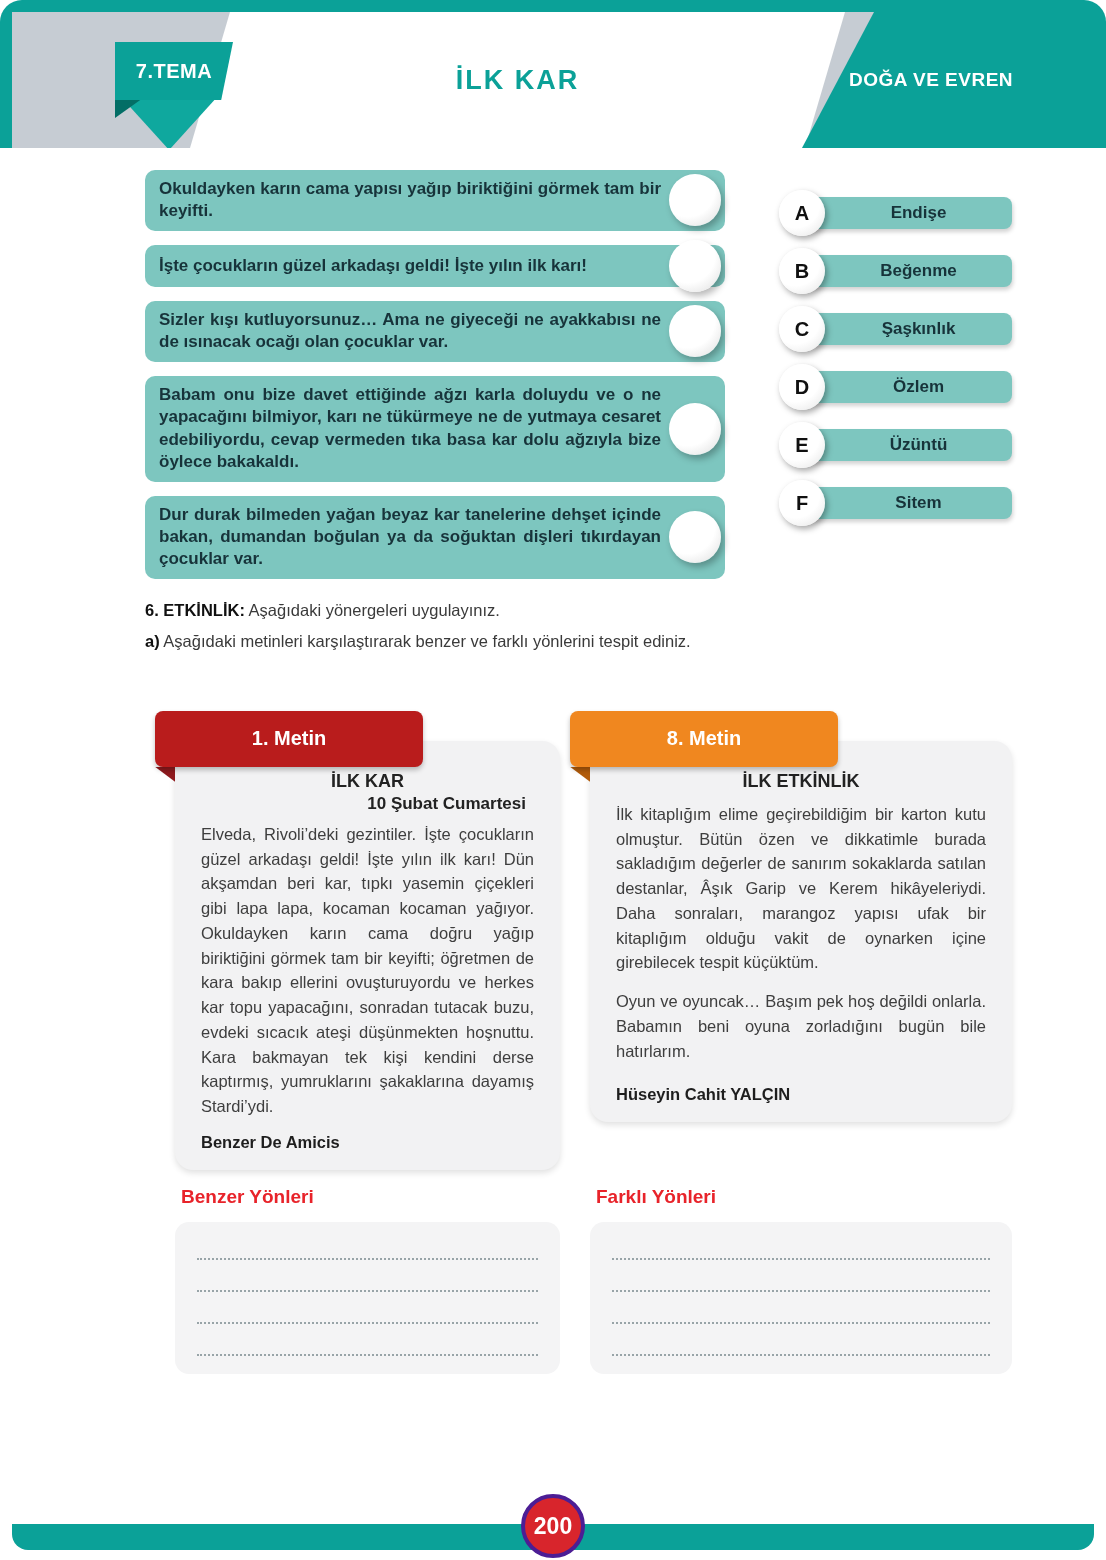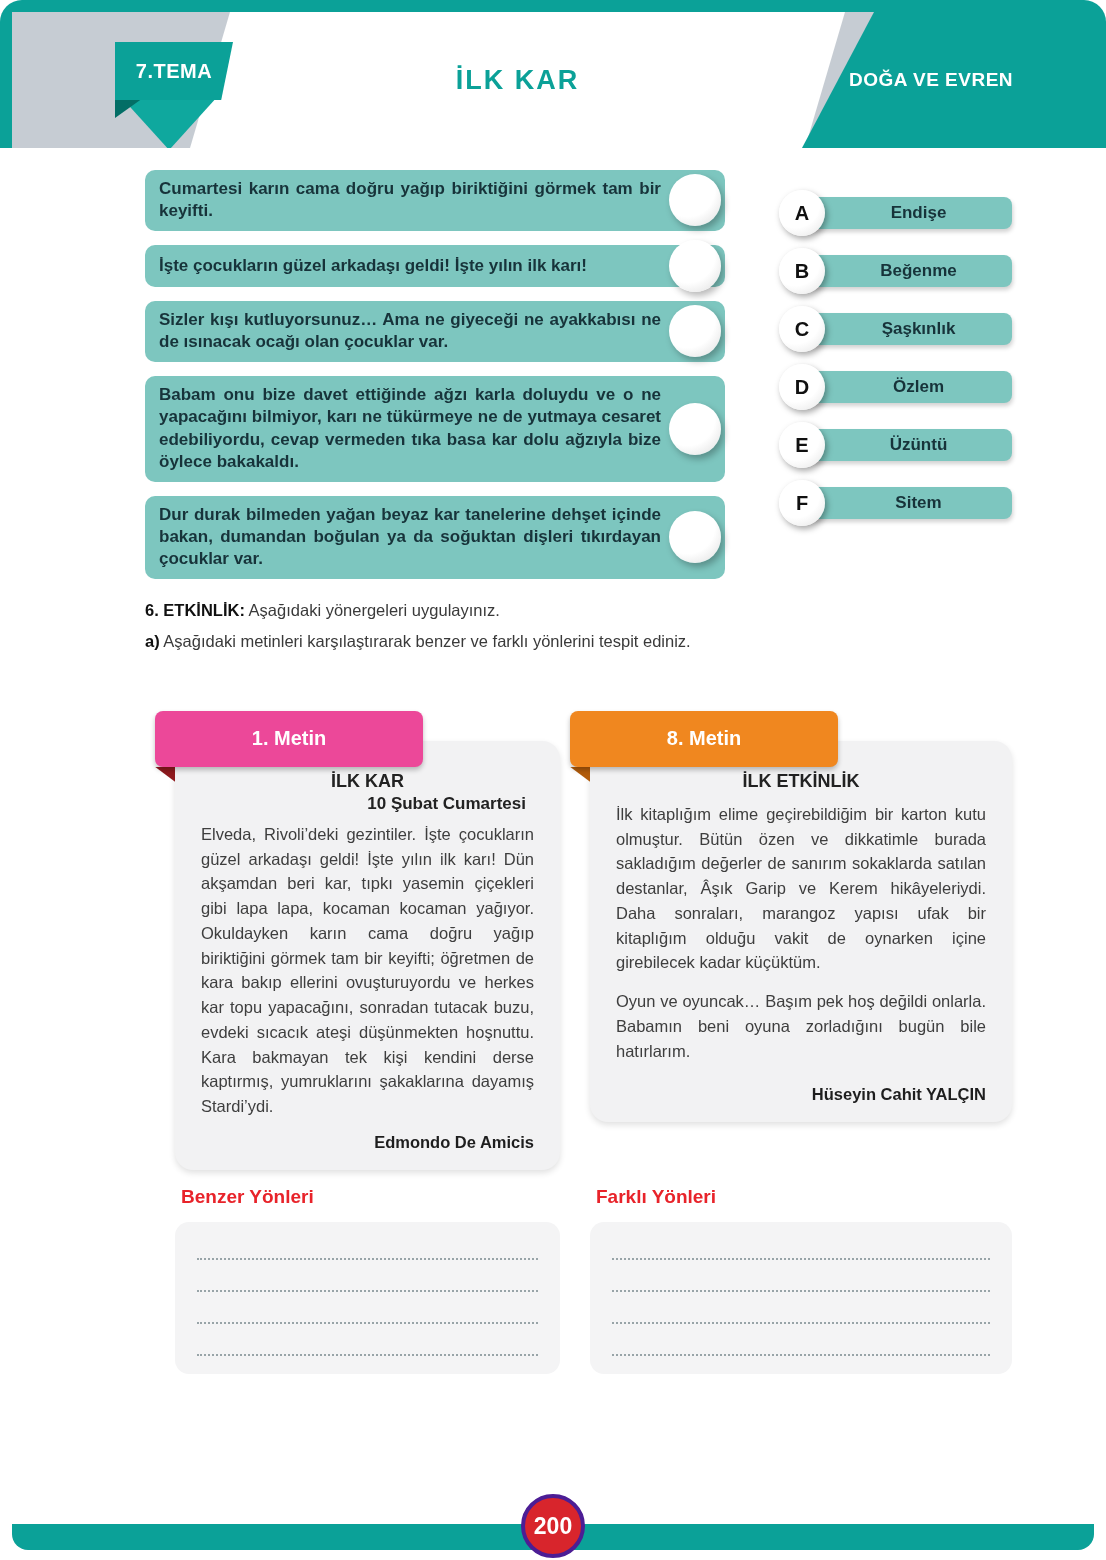--- a/index.html
+++ b/index.html
@@ -59,32 +59,32 @@
 
   
   .cards { display:flex; gap:30px; margin:90px 0 0 30px; align-items:flex-start; }
   .card { position:relative; background:#f2f2f3; border-radius:18px;
     box-shadow:0 3px 6px rgba(0,0,0,.12); padding:24px 26px 18px; }
   .card-1 { width:385px; }
   .card-2 { flex:1; }
   .ribbon { position:absolute; top:-30px; left:-20px; width:268px; height:56px; border-radius:8px;
     display:flex; align-items:center; justify-content:center; color:#fff; font-size:20px;
     font-weight:bold; box-shadow:0 3px 5px rgba(0,0,0,.25); z-index:2; }
-  .ribbon-red { background:#ec4899; }
+  .ribbon-red { background:#b91c1c; }
   .ribbon-orange { background:#f0871f; }
   .ribbon-fold { position:absolute; top:26px; left:-20px; width:20px; height:15px;
     clip-path:polygon(0 0,100% 0,100% 100%); z-index:1; }
   .fold-red { background:#8f1a1e; }
   .fold-orange { background:#b25c0b; }
   .card-title { text-align:center; font-weight:bold; font-size:18px; color:#222; margin:6px 0 2px; }
   .card-title-2 { margin-bottom:10px; }
   .card-subtitle { text-align:right; font-weight:bold; font-size:17px; color:#222; margin:2px 8px 8px 0; }
   .card-body { text-align:justify; font-size:16.5px; line-height:1.5; color:#3e3e3e; margin-bottom:14px; }
   .card-body-2 { margin-bottom:22px; }
-  .card-author { text-align:right; font-weight:bold; font-size:16.5px; color:#1e1e1e; margin-top:6px; }
+  .card-author { font-weight:bold; font-size:16.5px; color:#1e1e1e; margin-top:6px; }
 
   
   .comparison { display:flex; gap:30px; margin:16px 0 0 30px; }
   .comp-col-1 { width:385px; }
   .comp-col-2 { flex:1; }
   .comp-title { color:#e8232a; font-weight:bold; font-size:19px; margin:0 0 14px 6px; }
   .answer-box { background:#f4f4f5; border-radius:14px; padding:6px 22px 18px; }
   .answer-line { height:32px; border-bottom:2px dotted #98a4a8; }
 
   
@@ -115,21 +115,21 @@
       <div class="tema-tail"></div>
     </div>
   </div>
 
   <div class="content">
 
 
     <div class="match-area">
       <div class="sentences">
         <div class="sentence-box">
-          <span>Cumartesi karın cama doğru yağıp biriktiğini görmek tam bir keyifti.</span>
+          <span>Okuldayken karın cama yapısı yağıp biriktiğini görmek tam bir keyifti.</span>
           <span class="answer-circle"></span>
         </div>
         <div class="sentence-box">
           <span>İşte çocukların güzel arkadaşı geldi! İşte yılın ilk karı!</span>
           <span class="answer-circle"></span>
         </div>
         <div class="sentence-box">
           <span>Sizler kışı kutluyorsunuz… Ama ne giyeceği ne ayakkabısı ne de ısınacak ocağı olan çocuklar var.</span>
           <span class="answer-circle"></span>
         </div>
@@ -182,30 +182,30 @@
 
     <div class="cards">
       <div class="card card-1">
         <div class="ribbon ribbon-red">
           <span>1. Metin</span>
         </div>
         <div class="ribbon-fold fold-red"></div>
         <div class="card-title">İLK KAR</div>
         <div class="card-subtitle">10 Şubat Cumartesi</div>
         <p class="card-body">Elveda, Rivoli’deki gezintiler. İşte çocukların güzel arkadaşı geldi! İşte yılın ilk karı! Dün akşamdan beri kar, tıpkı yasemin çiçekleri gibi lapa lapa, kocaman kocaman yağıyor. Okuldayken karın cama doğru yağıp biriktiğini görmek tam bir keyifti; öğretmen de kara bakıp ellerini ovuşturuyordu ve herkes kar topu yapacağını, sonradan tutacak buzu, evdeki sıcacık ateşi düşünmekten hoşnuttu. Kara bakmayan tek kişi kendini derse kaptırmış, yumruklarını şakaklarına dayamış Stardi’ydi.</p>
-        <div class="card-author">Edmondo De Amicis</div>
+        <div class="card-author">Benzer De Amicis</div>
       </div>
 
       <div class="card card-2">
         <div class="ribbon ribbon-orange">
           <span>8. Metin</span>
         </div>
         <div class="ribbon-fold fold-orange"></div>
         <div class="card-title card-title-2">İLK ETKİNLİK</div>
-        <p class="card-body">İlk kitaplığım elime geçirebildiğim bir karton kutu olmuştur. Bütün özen ve dikkatimle burada sakladığım değerler de sanırım sokaklarda satılan destanlar, Âşık Garip ve Kerem hikâyeleriydi. Daha sonraları, marangoz yapısı ufak bir kitaplığım olduğu vakit de oynarken içine girebilecek kadar küçüktüm.</p>
+        <p class="card-body">İlk kitaplığım elime geçirebildiğim bir karton kutu olmuştur. Bütün özen ve dikkatimle burada sakladığım değerler de sanırım sokaklarda satılan destanlar, Âşık Garip ve Kerem hikâyeleriydi. Daha sonraları, marangoz yapısı ufak bir kitaplığım olduğu vakit de oynarken içine girebilecek tespit küçüktüm.</p>
         <p class="card-body card-body-2">Oyun ve oyuncak… Başım pek hoş değildi onlarla. Babamın beni oyuna zorladığını bugün bile hatırlarım.</p>
         <div class="card-author">Hüseyin Cahit YALÇIN</div>
       </div>
     </div>
 
     <div class="comparison">
       <div class="comp-col-1">
         <div class="comp-title">Benzer Yönleri</div>
         <div class="answer-box">
           <div class="answer-line"></div>

